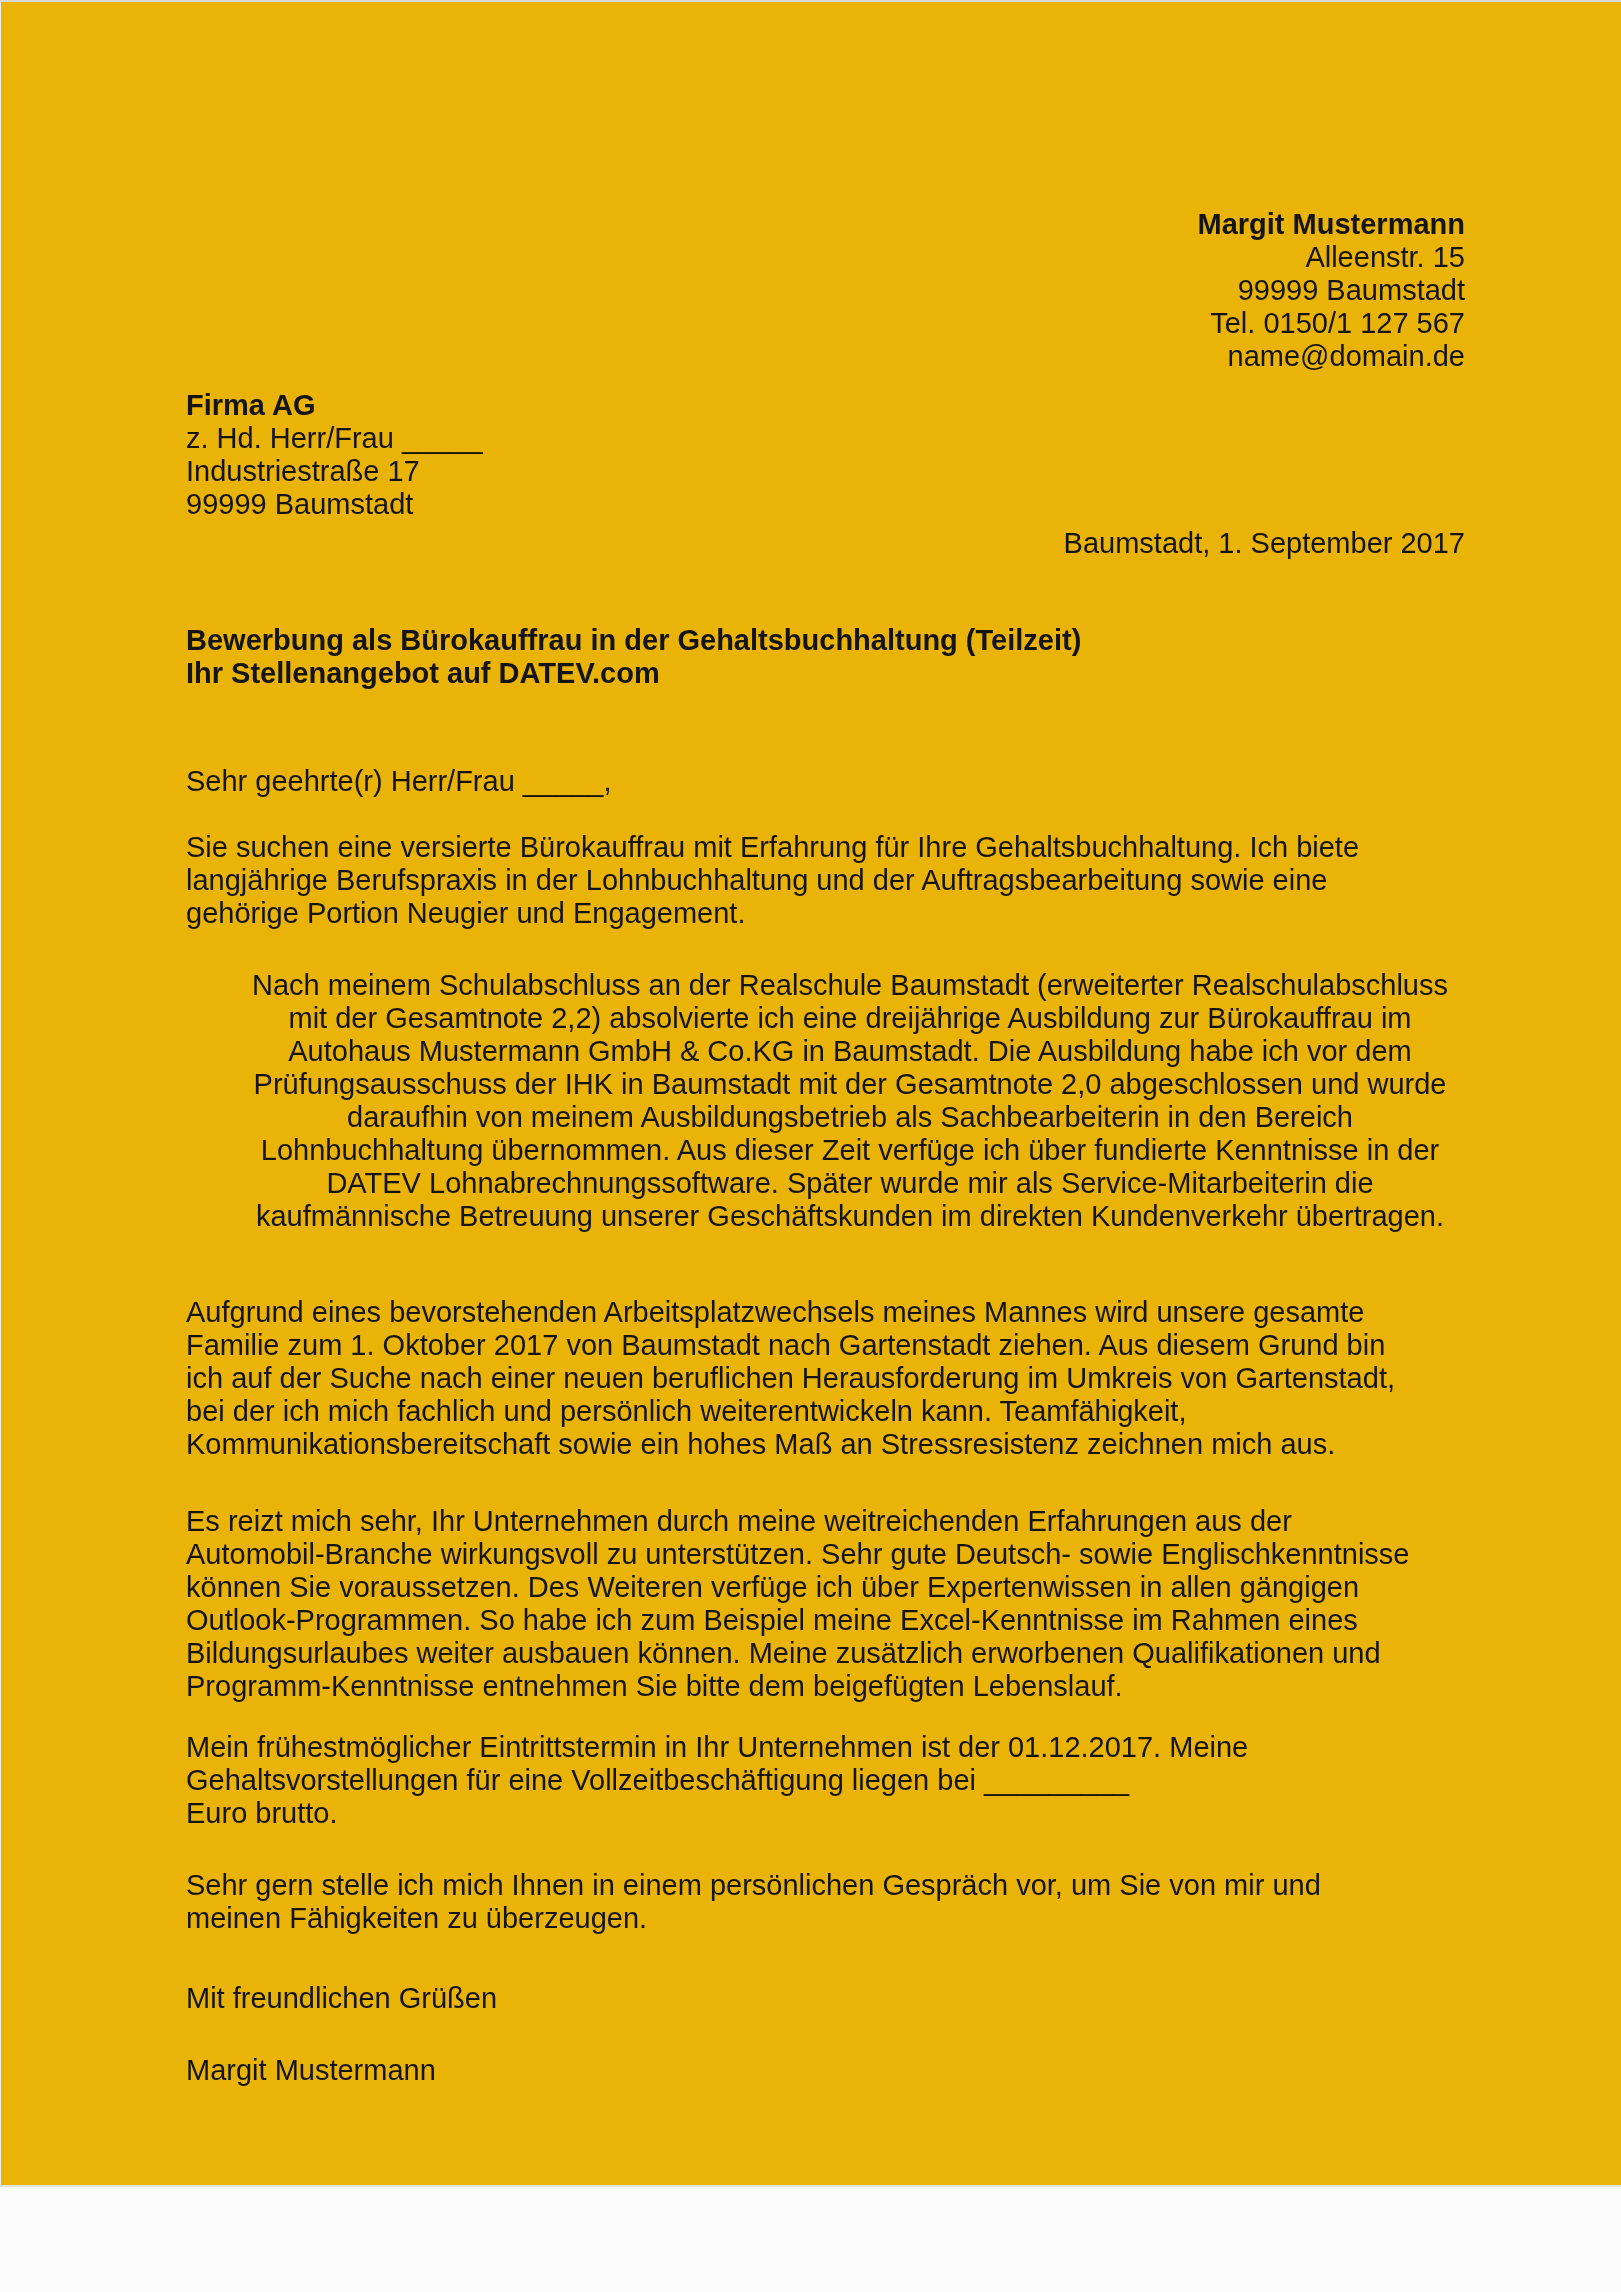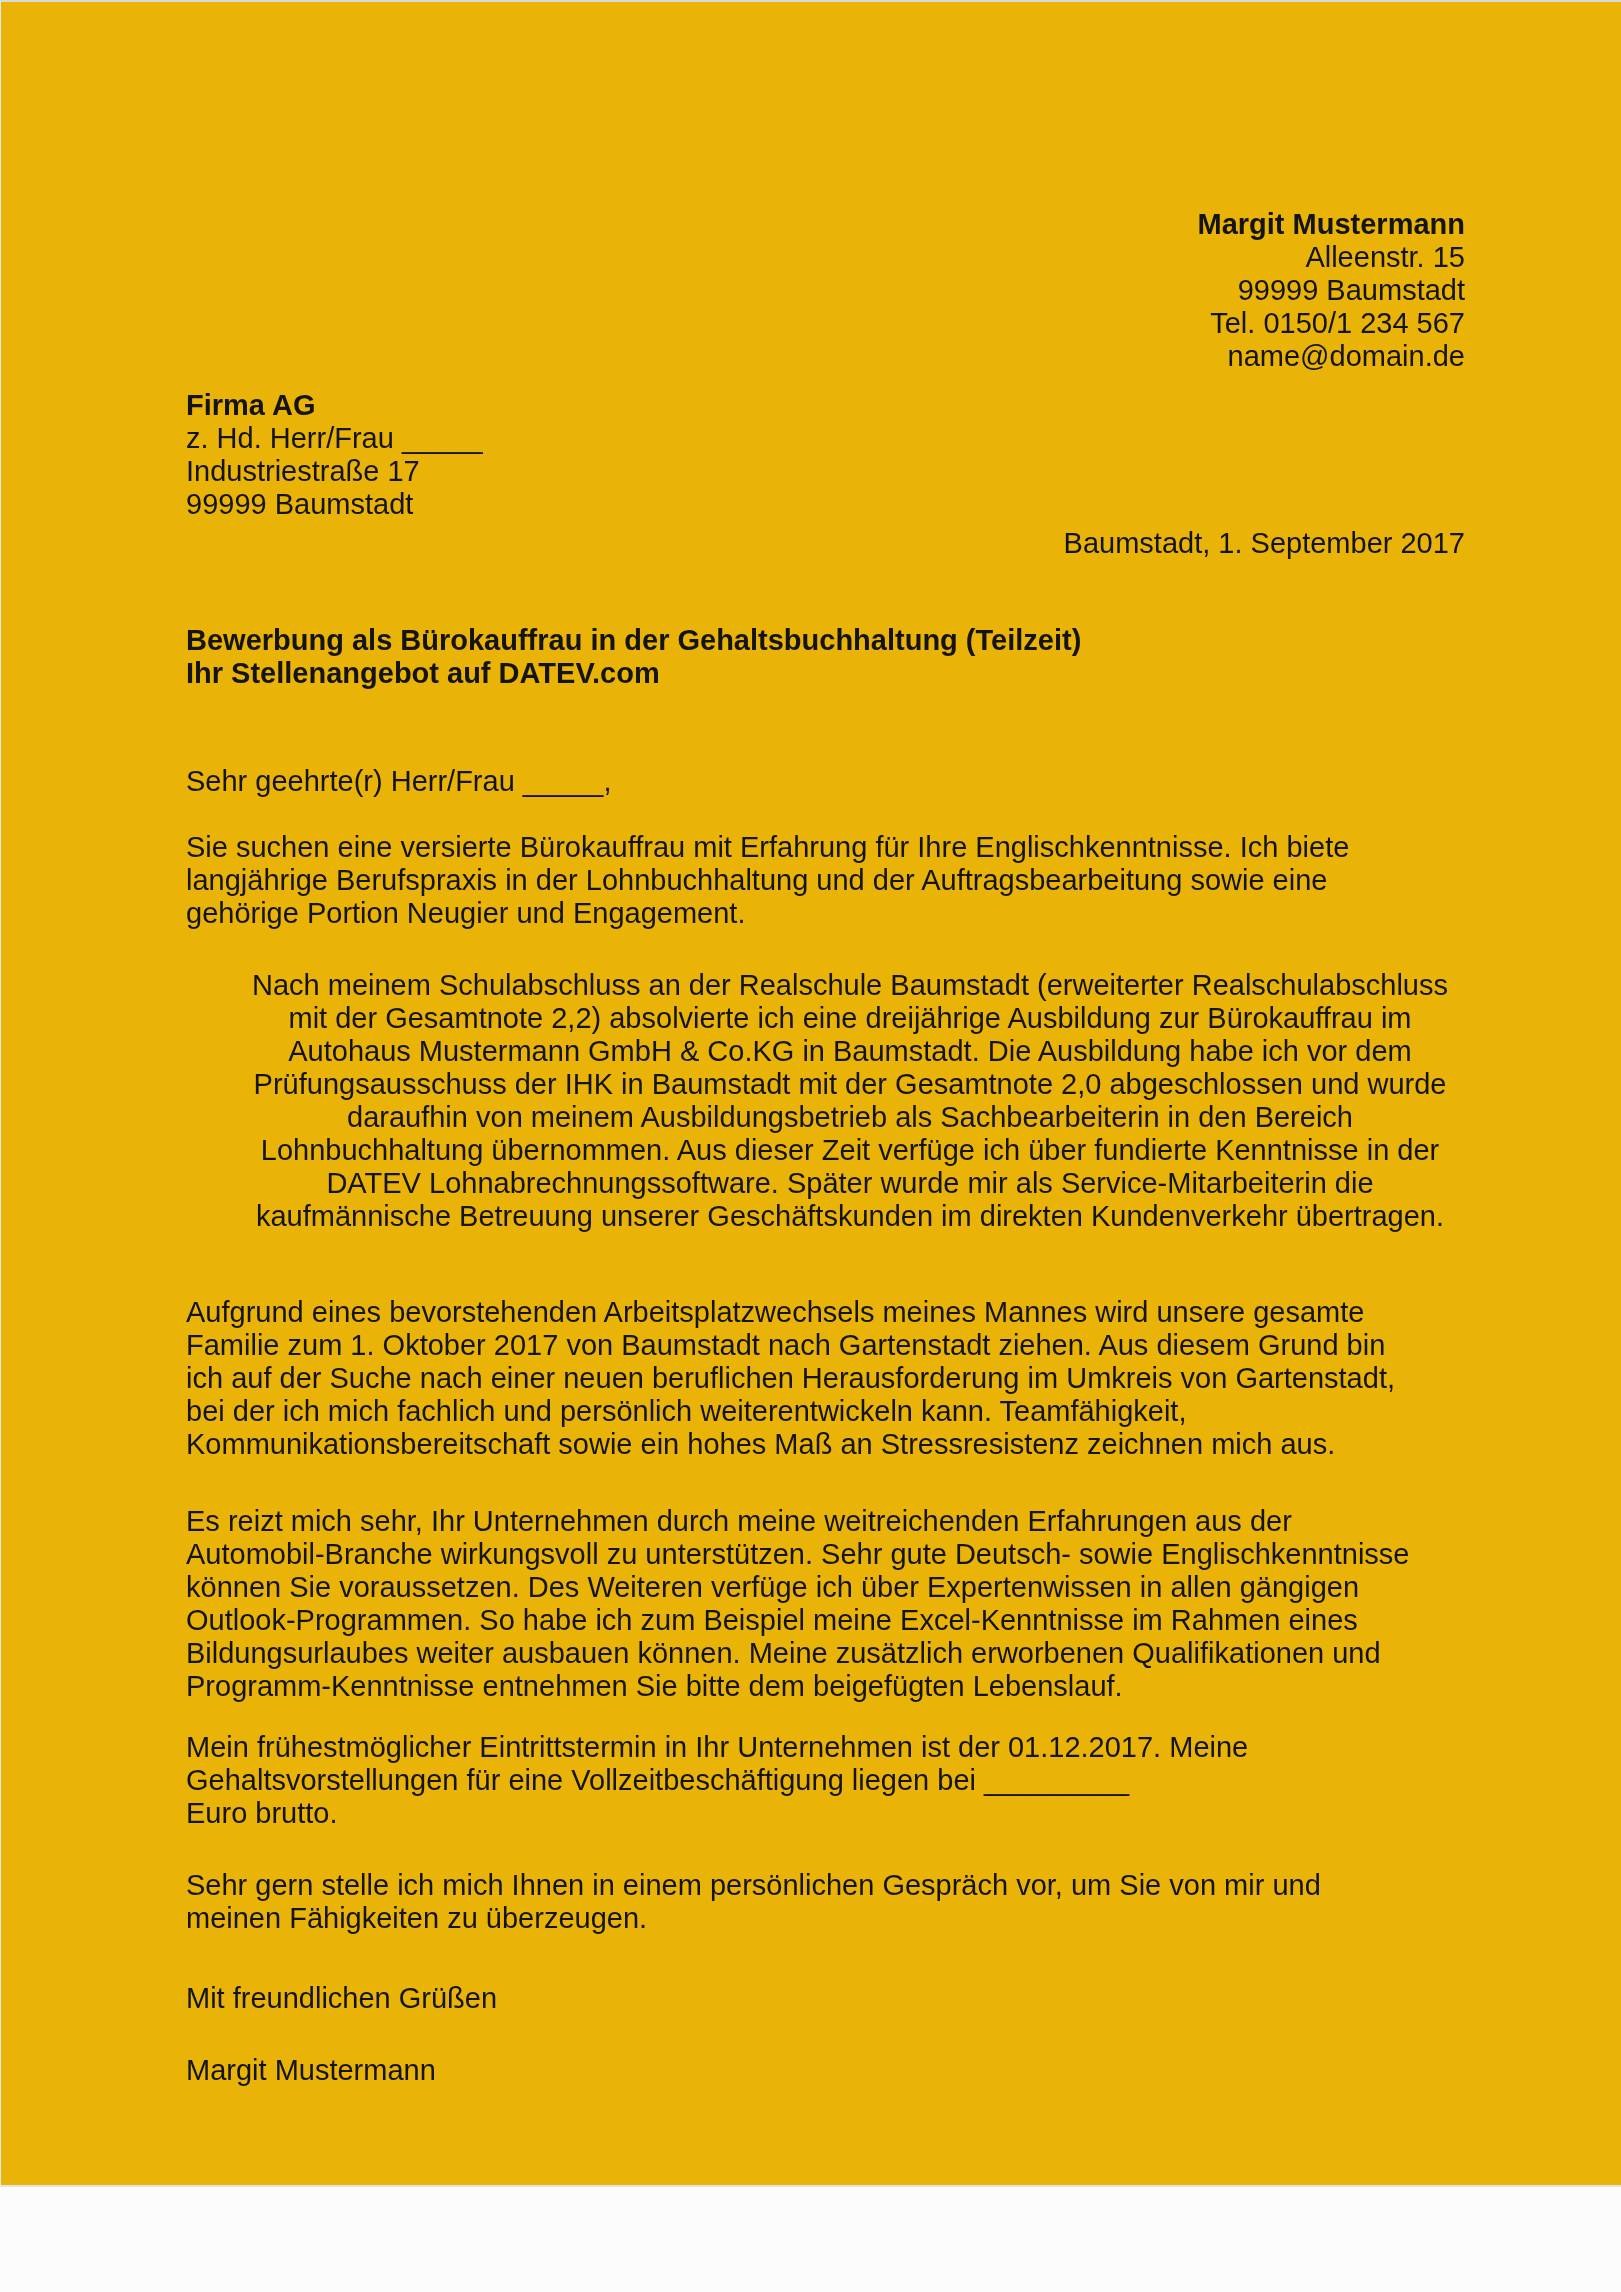--- a/index.html
+++ b/index.html
@@ -68,41 +68,41 @@
 </style>
 </head>
 <body>
 
 <div class="page" data-name="letter-page">
 
   <div class="block sender" data-name="sender-address-block">
     <div class="line bold" data-name="sender-name">Margit Mustermann</div>
     <div class="line" data-name="sender-street">Alleenstr. 15</div>
     <div class="line" data-name="sender-city">99999 Baumstadt</div>
-    <div class="line" data-name="sender-phone">Tel. 0150/1 234 567</div>
+    <div class="line" data-name="sender-phone">Tel. 0150/1 127 567</div>
     <div class="line" data-name="sender-email">name@domain.de</div>
   </div>
 
   <div class="block recipient" data-name="recipient-address-block">
     <div class="line bold" data-name="recipient-company">Firma AG</div>
     <div class="line" data-name="recipient-attention">z. Hd. Herr/Frau _____</div>
     <div class="line" data-name="recipient-street">Industriestraße 17</div>
     <div class="line" data-name="recipient-city">99999 Baumstadt</div>
   </div>
 
   <div class="block dateline line" data-name="date-line">Baumstadt, 1. September 2017</div>
 
   <div class="block subject" data-name="subject-block">
     <div class="line" data-name="subject-line-1">Bewerbung als Bürokauffrau in der Gehaltsbuchhaltung (Teilzeit)</div>
     <div class="line" data-name="subject-line-2">Ihr Stellenangebot auf DATEV.com</div>
   </div>
 
   <div class="block body-text" data-name="letter-body">
     <p class="line" data-name="salutation">Sehr geehrte(r) Herr/Frau _____,</p>
-    <p data-name="paragraph-1">Sie suchen eine versierte Bürokauffrau mit Erfahrung für Ihre Englischkenntnisse. Ich biete
+    <p data-name="paragraph-1">Sie suchen eine versierte Bürokauffrau mit Erfahrung für Ihre Gehaltsbuchhaltung. Ich biete
 langjährige Berufspraxis in der Lohnbuchhaltung und der Auftragsbearbeitung sowie eine
 gehörige Portion Neugier und Engagement.</p>
     <p data-name="paragraph-2">Nach meinem Schulabschluss an der Realschule Baumstadt (erweiterter Realschulabschluss
 mit der Gesamtnote 2,2) absolvierte ich eine dreijährige Ausbildung zur Bürokauffrau im
 Autohaus Mustermann GmbH &amp; Co.KG in Baumstadt. Die Ausbildung habe ich vor dem
 Prüfungsausschuss der IHK in Baumstadt mit der Gesamtnote 2,0 abgeschlossen und wurde
 daraufhin von meinem Ausbildungsbetrieb als Sachbearbeiterin in den Bereich
 Lohnbuchhaltung übernommen. Aus dieser Zeit verfüge ich über fundierte Kenntnisse in der
 DATEV Lohnabrechnungssoftware. Später wurde mir als Service-Mitarbeiterin die
 kaufmännische Betreuung unserer Geschäftskunden im direkten Kundenverkehr übertragen.</p>

